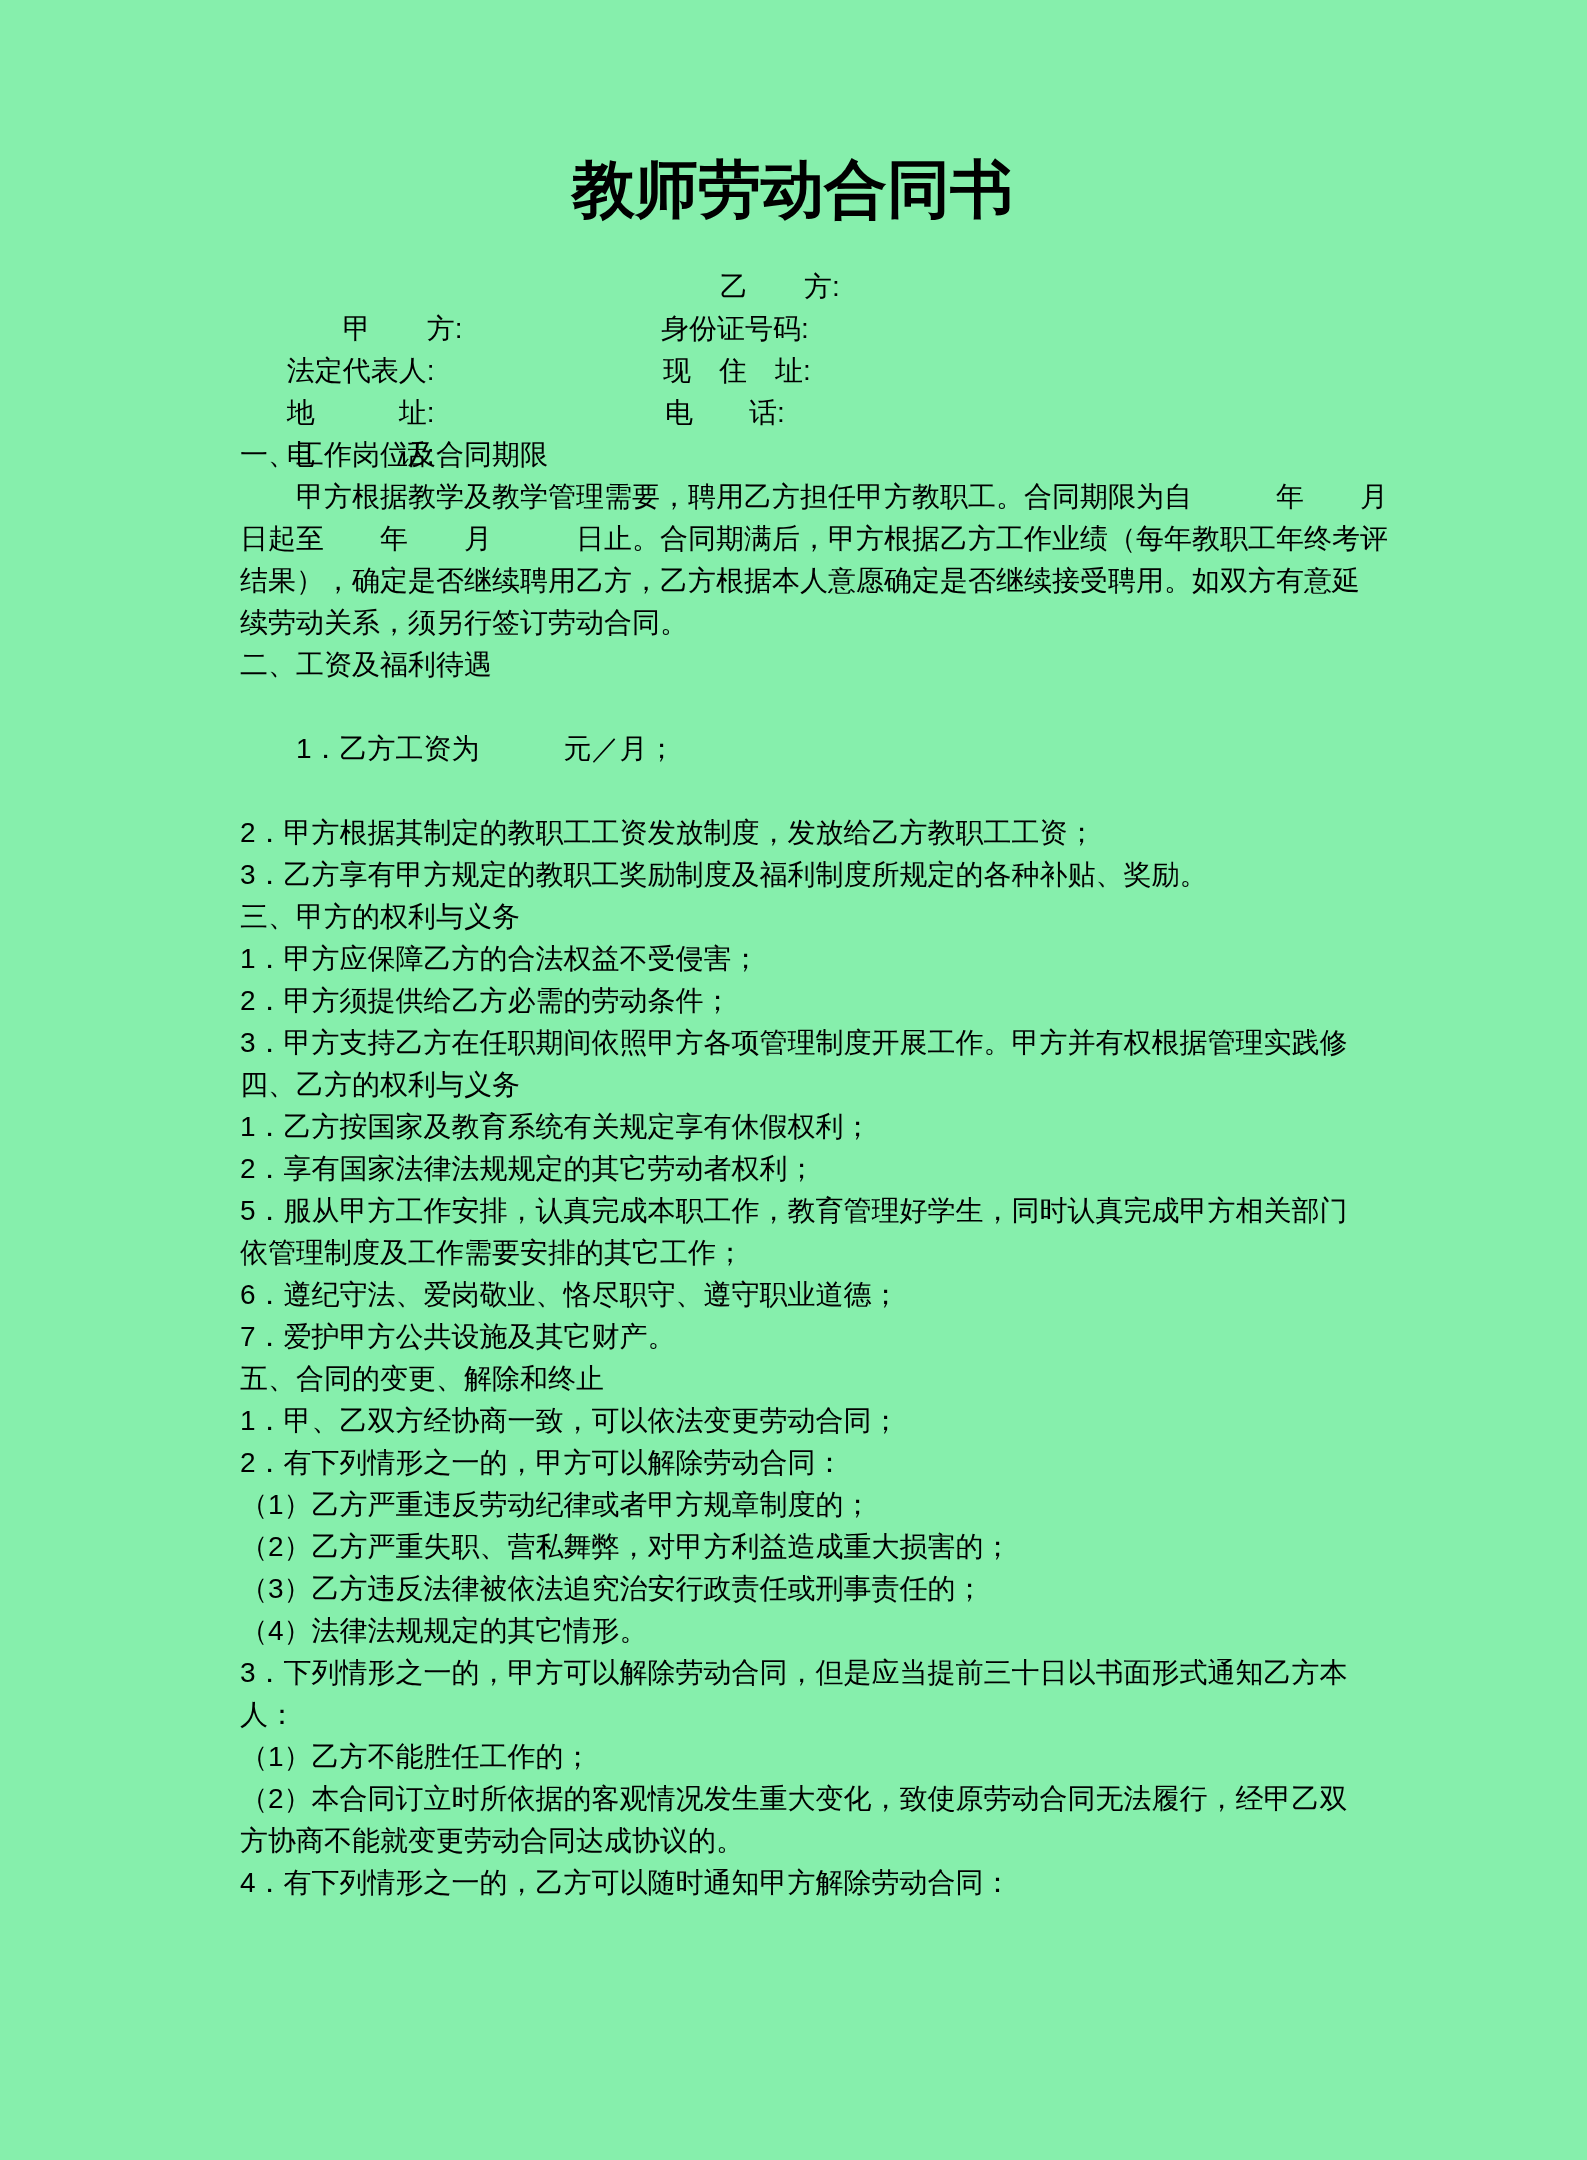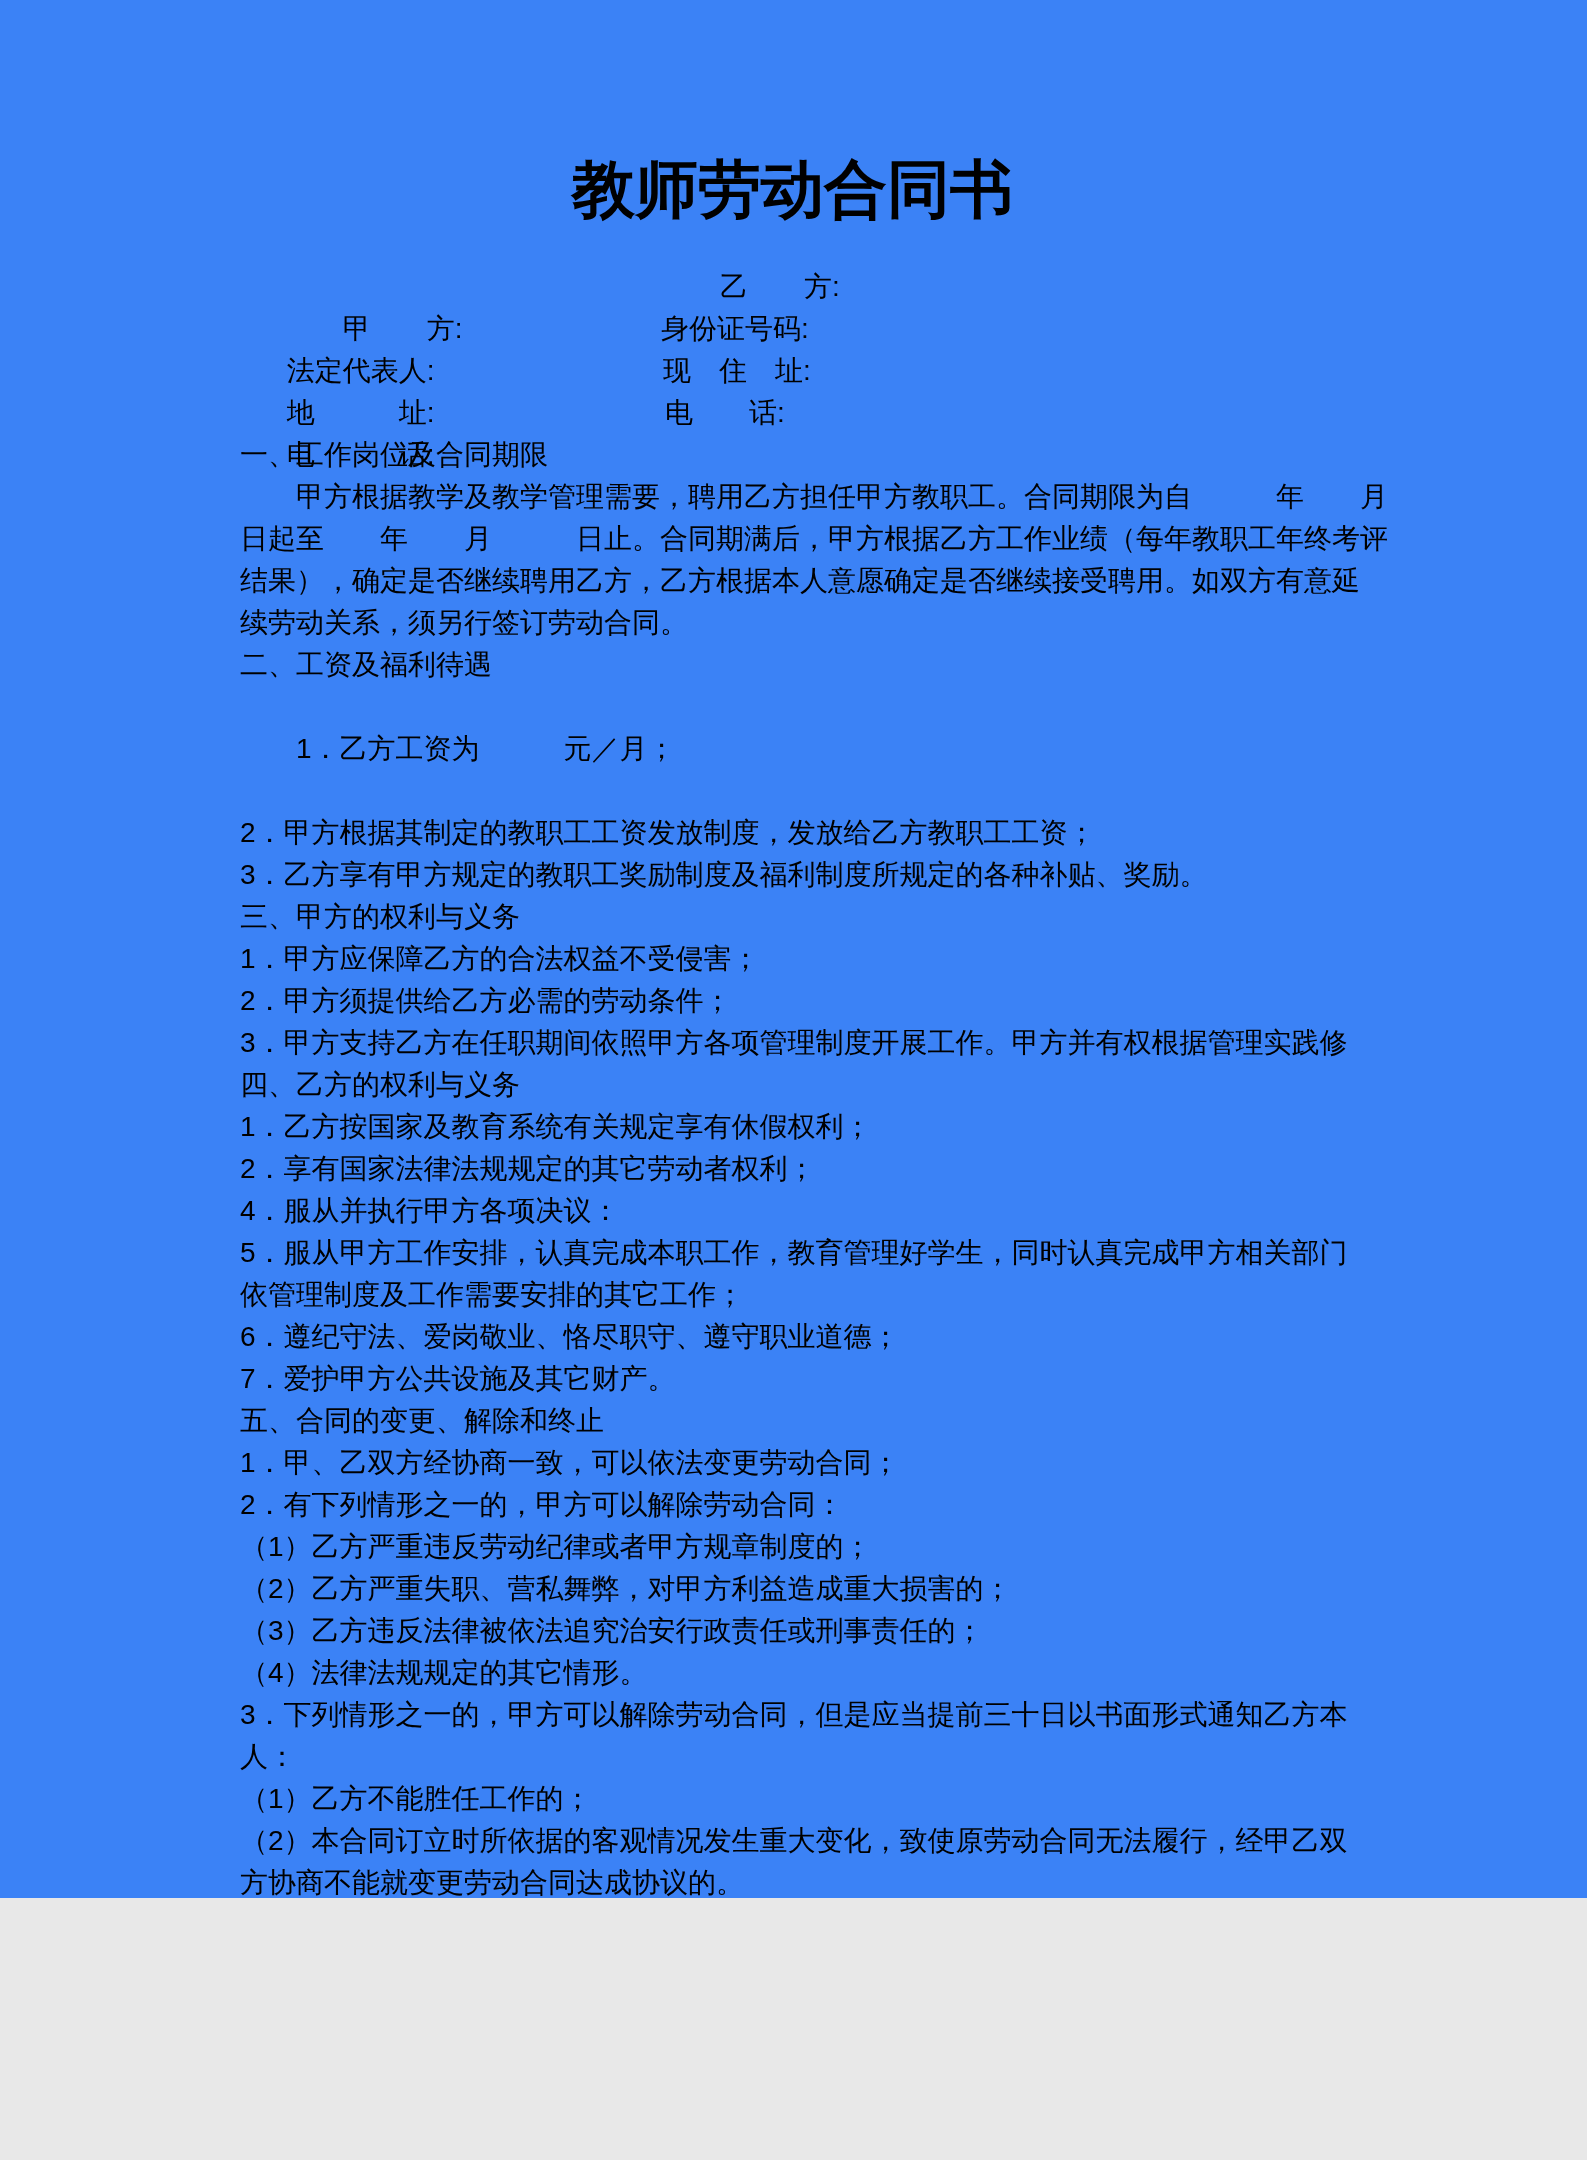--- a/index.html
+++ b/index.html
@@ -1,20 +1,20 @@
 <!DOCTYPE html>
 <html><head>
 <meta charset="utf-8">
 <style>
   html,body{margin:0;padding:0;background:#e8e8e8;}
   .page{
     position:relative;
     width:1587px;
-    height:1898px;
-    background:#3b82f6;
+    height:2160px;
+    background:#86efac;
     color:#000000;
     font-family:"Liberation Sans", sans-serif;
     overflow:hidden;
   }
   .doc-title{
     position:absolute;
     top:150px;
     left:240px;
     width:1105px;
     text-align:center;
@@ -85,21 +85,20 @@
     <div class="line"></div>
     <div class="line">2．甲方根据其制定的教职工工资发放制度，发放给乙方教职工工资；</div>
     <div class="line">3．乙方享有甲方规定的教职工奖励制度及福利制度所规定的各种补贴、奖励。</div>
     <div class="line">三、甲方的权利与义务</div>
     <div class="line">1．甲方应保障乙方的合法权益不受侵害；</div>
     <div class="line">2．甲方须提供给乙方必需的劳动条件；</div>
     <div class="line">3．甲方支持乙方在任职期间依照甲方各项管理制度开展工作。甲方并有权根据管理实践修</div>
     <div class="line">四、乙方的权利与义务</div>
     <div class="line">1．乙方按国家及教育系统有关规定享有休假权利；</div>
     <div class="line">2．享有国家法律法规规定的其它劳动者权利；</div>
-    <div class="line">4．服从并执行甲方各项决议：</div>
     <div class="line">5．服从甲方工作安排，认真完成本职工作，教育管理好学生，同时认真完成甲方相关部门</div>
     <div class="line">依管理制度及工作需要安排的其它工作；</div>
     <div class="line">6．遵纪守法、爱岗敬业、恪尽职守、遵守职业道德；</div>
     <div class="line">7．爱护甲方公共设施及其它财产。</div>
     <div class="line">五、合同的变更、解除和终止</div>
     <div class="line">1．甲、乙双方经协商一致，可以依法变更劳动合同；</div>
     <div class="line">2．有下列情形之一的，甲方可以解除劳动合同：</div>
     <div class="line">（1）乙方严重违反劳动纪律或者甲方规章制度的；</div>
     <div class="line">（2）乙方严重失职、营私舞弊，对甲方利益造成重大损害的；</div>
     <div class="line">（3）乙方违反法律被依法追究治安行政责任或刑事责任的；</div>

